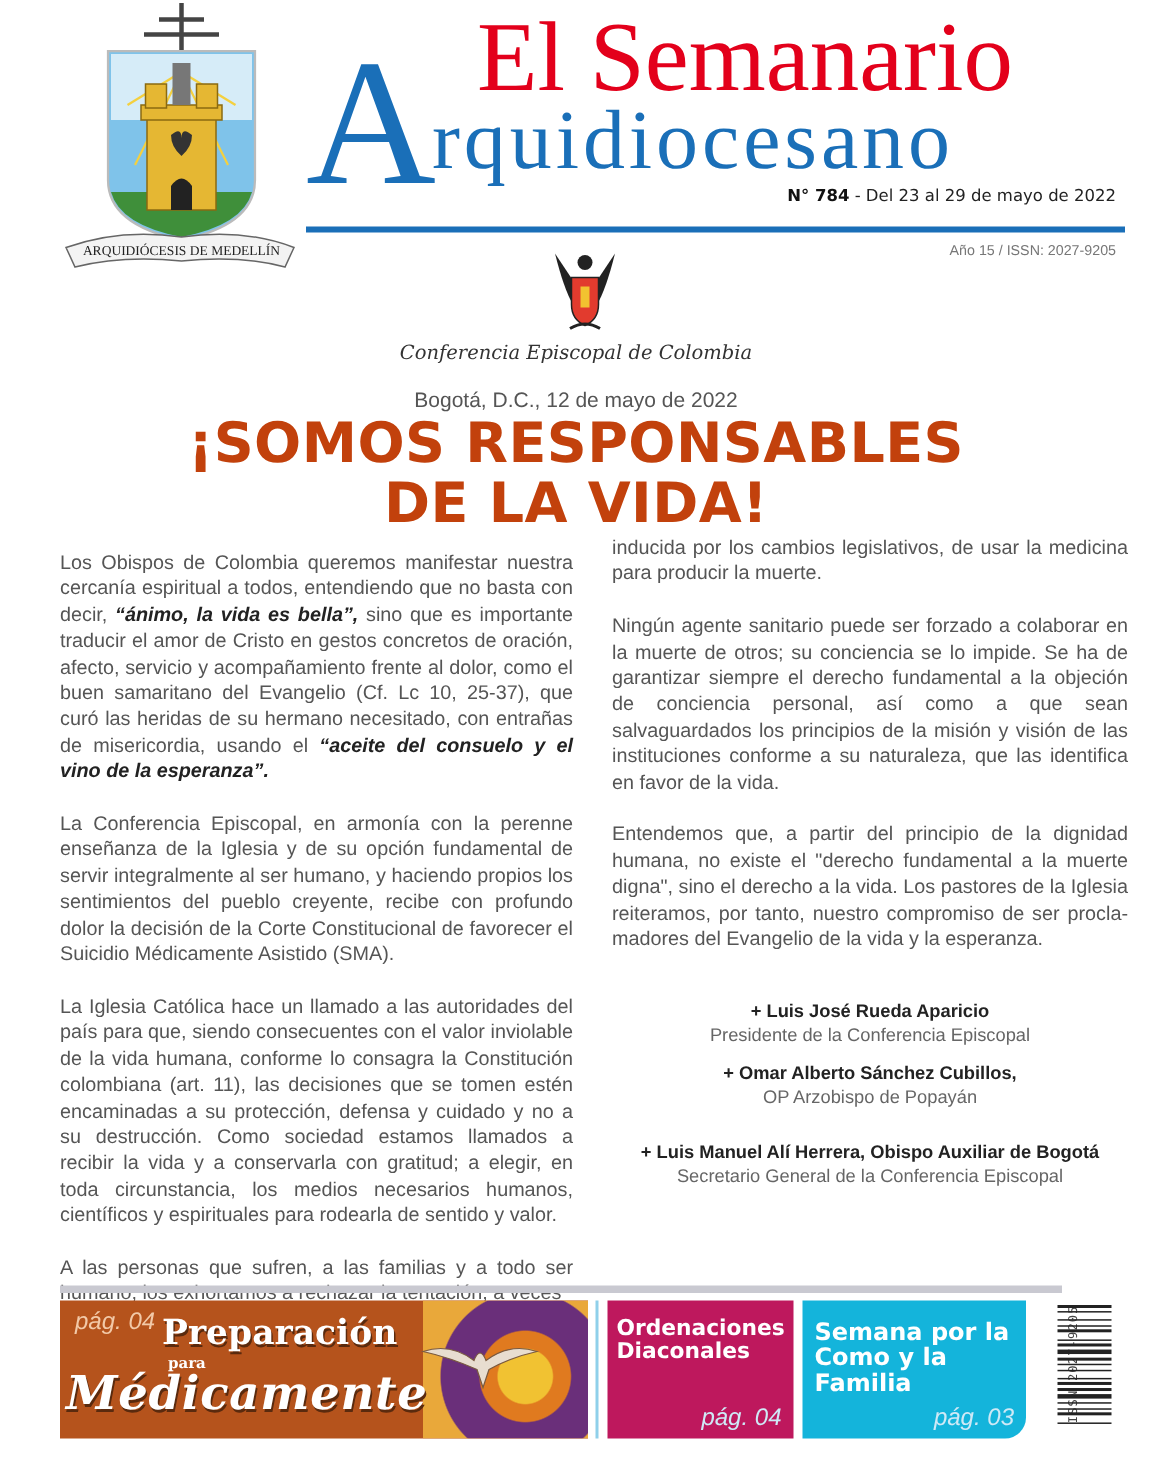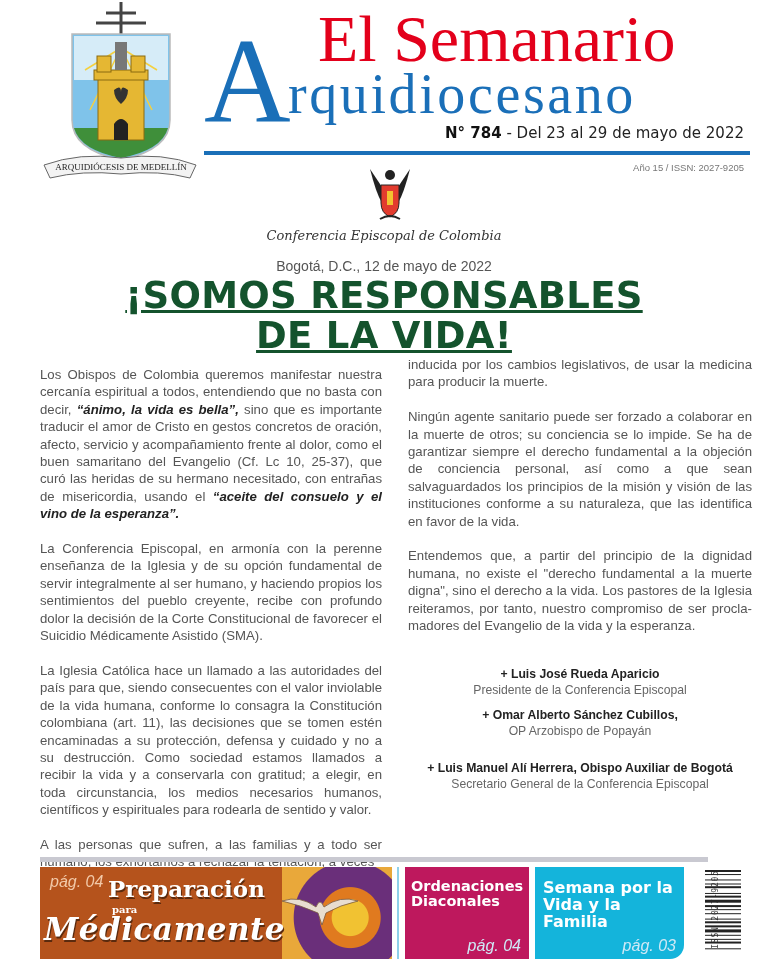--- a/index.html
+++ b/index.html
@@ -4,29 +4,29 @@
 <style>
   * { box-sizing: border-box; margin: 0; padding: 0; }
   html, body { width: 768px; height: 977px; background: #ffffff; overflow: hidden; }
   body { position: relative; font-family: "Liberation Sans", sans-serif; color: #4a4a4a; }
 
   
   .crest { position: absolute; left: 40px; top: 0px; width: 160px; height: 192px; }
   .title-el { position: absolute; left: 318px; top: 6px; font-family: "Liberation Serif", serif; color: #e3001b; font-size: 66px; line-height: 66px; letter-spacing: 0px; white-space: nowrap; }
   .title-bigA { position: absolute; left: 204px; top: 22px; font-family: "Liberation Serif", serif; color: #1a6fb8; font-size: 120px; line-height: 120px; }
   .title-rest { position: absolute; left: 288px; top: 66px; font-family: "Liberation Serif", serif; color: #1a6fb8; font-size: 56px; line-height: 56px; letter-spacing: 2.6px; white-space: nowrap; }
-  .issue-line { position: absolute; right: 24px; top: 124px; font-size: 15px; color: #222; white-space: nowrap; font-family: "DejaVu Sans", sans-serif; }
+  .issue-line { position: absolute; right: 24px; top: 124px; font-size: 11px; color: #222; white-space: nowrap; font-family: "DejaVu Sans", sans-serif; }
   .issue-line b { font-weight: bold; color: #111; }
   .mast-rule { position: absolute; left: 204px; top: 151px; width: 546px; height: 4px; background: #1a6fb8; }
   .issn-top { position: absolute; right: 24px; top: 162px; font-size: 9.5px; color: #777; }
 
   .cec-crest { position: absolute; left: 366px; top: 163px; width: 48px; height: 62px; }
   .cec-name { position: absolute; left: 0; width: 768px; top: 228px; text-align: center; font-family: "DejaVu Serif", serif; font-style: italic; font-size: 13px; color: #333; }
   .place-date { position: absolute; left: 0; width: 768px; top: 258px; text-align: center; font-size: 14px; color: #555; }
-  .headline { position: absolute; left: 0; width: 768px; top: 276px; text-align: center; font-family: "DejaVu Sans", sans-serif; font-weight: bold; color: #14532d; font-size: 37px; line-height: 40px; letter-spacing: 0.3px; text-decoration: underline; }
+  .headline { position: absolute; left: 0; width: 768px; top: 276px; text-align: center; font-family: "DejaVu Sans", sans-serif; font-weight: bold; color: #c2410c; font-size: 37px; line-height: 40px; letter-spacing: 0.3px; }
 
   
   .col { position: absolute; font-family: "Liberation Sans", sans-serif; font-size: 13.2px; line-height: 17.4px; color: #555; text-align: justify; hyphens: manual; }
   .col-left { left: 40px; top: 366px; width: 342px; }
   .col-right { left: 408px; top: 356px; width: 344px; }
   .col p { margin-bottom: 17.4px; }
   .col em { font-style: italic; font-weight: bold; color: #222; }
 
   .sigs { position: absolute; left: 408px; width: 344px; top: 667px; text-align: center; font-size: 12.2px; line-height: 15.6px; color: #666; }
   .sig { margin-bottom: 10px; }
@@ -151,21 +151,21 @@
 </div>
 
 <div class="sep-line"></div>
 
 <div class="box-blue">
   <div class="box-title">Ordenaciones Diaconales</div>
   <div class="box-pag">pág. 04</div>
 </div>
 
 <div class="box-cyan">
-  <div class="box-title">Semana por la Vida y la Familia</div>
+  <div class="box-title">Semana por la Como y la Familia</div>
   <div class="box-pag">pág. 03</div>
 </div>
 
 <div class="isbn-v">ISSN 2027-9205</div>
 <svg class="barcode" viewBox="0 0 60 95" id="barcode">
     <rect x="10" y="2" width="36" height="2" fill="#222"></rect>
     <rect x="10" y="6.050000000000001" width="36" height="1" fill="#222"></rect>
     <rect x="10" y="11.450000000000001" width="36" height="1" fill="#222"></rect>
     <rect x="10" y="15.5" width="36" height="1" fill="#222"></rect>
     <rect x="10" y="18.200000000000003" width="36" height="2" fill="#222"></rect>

